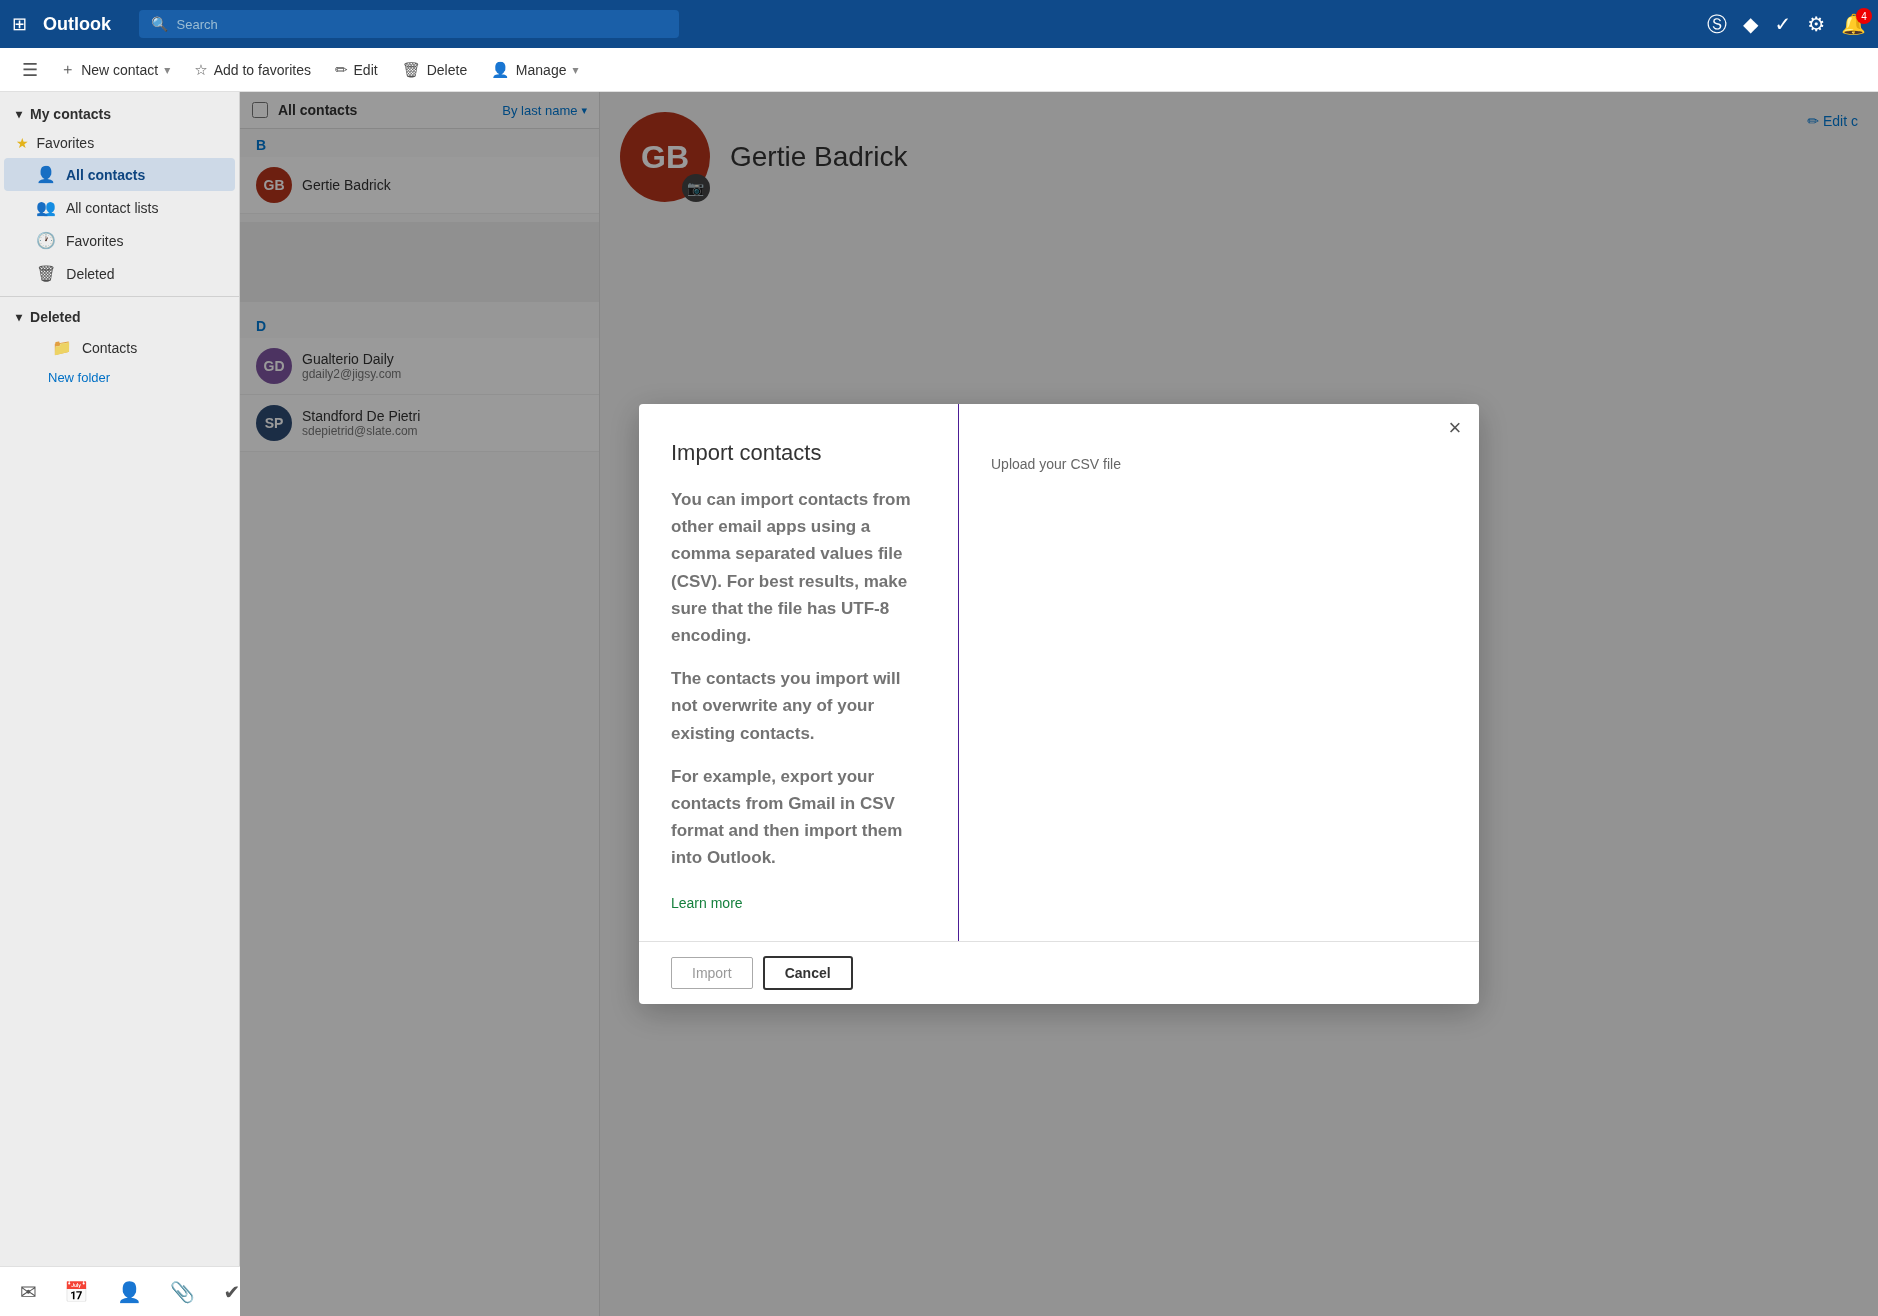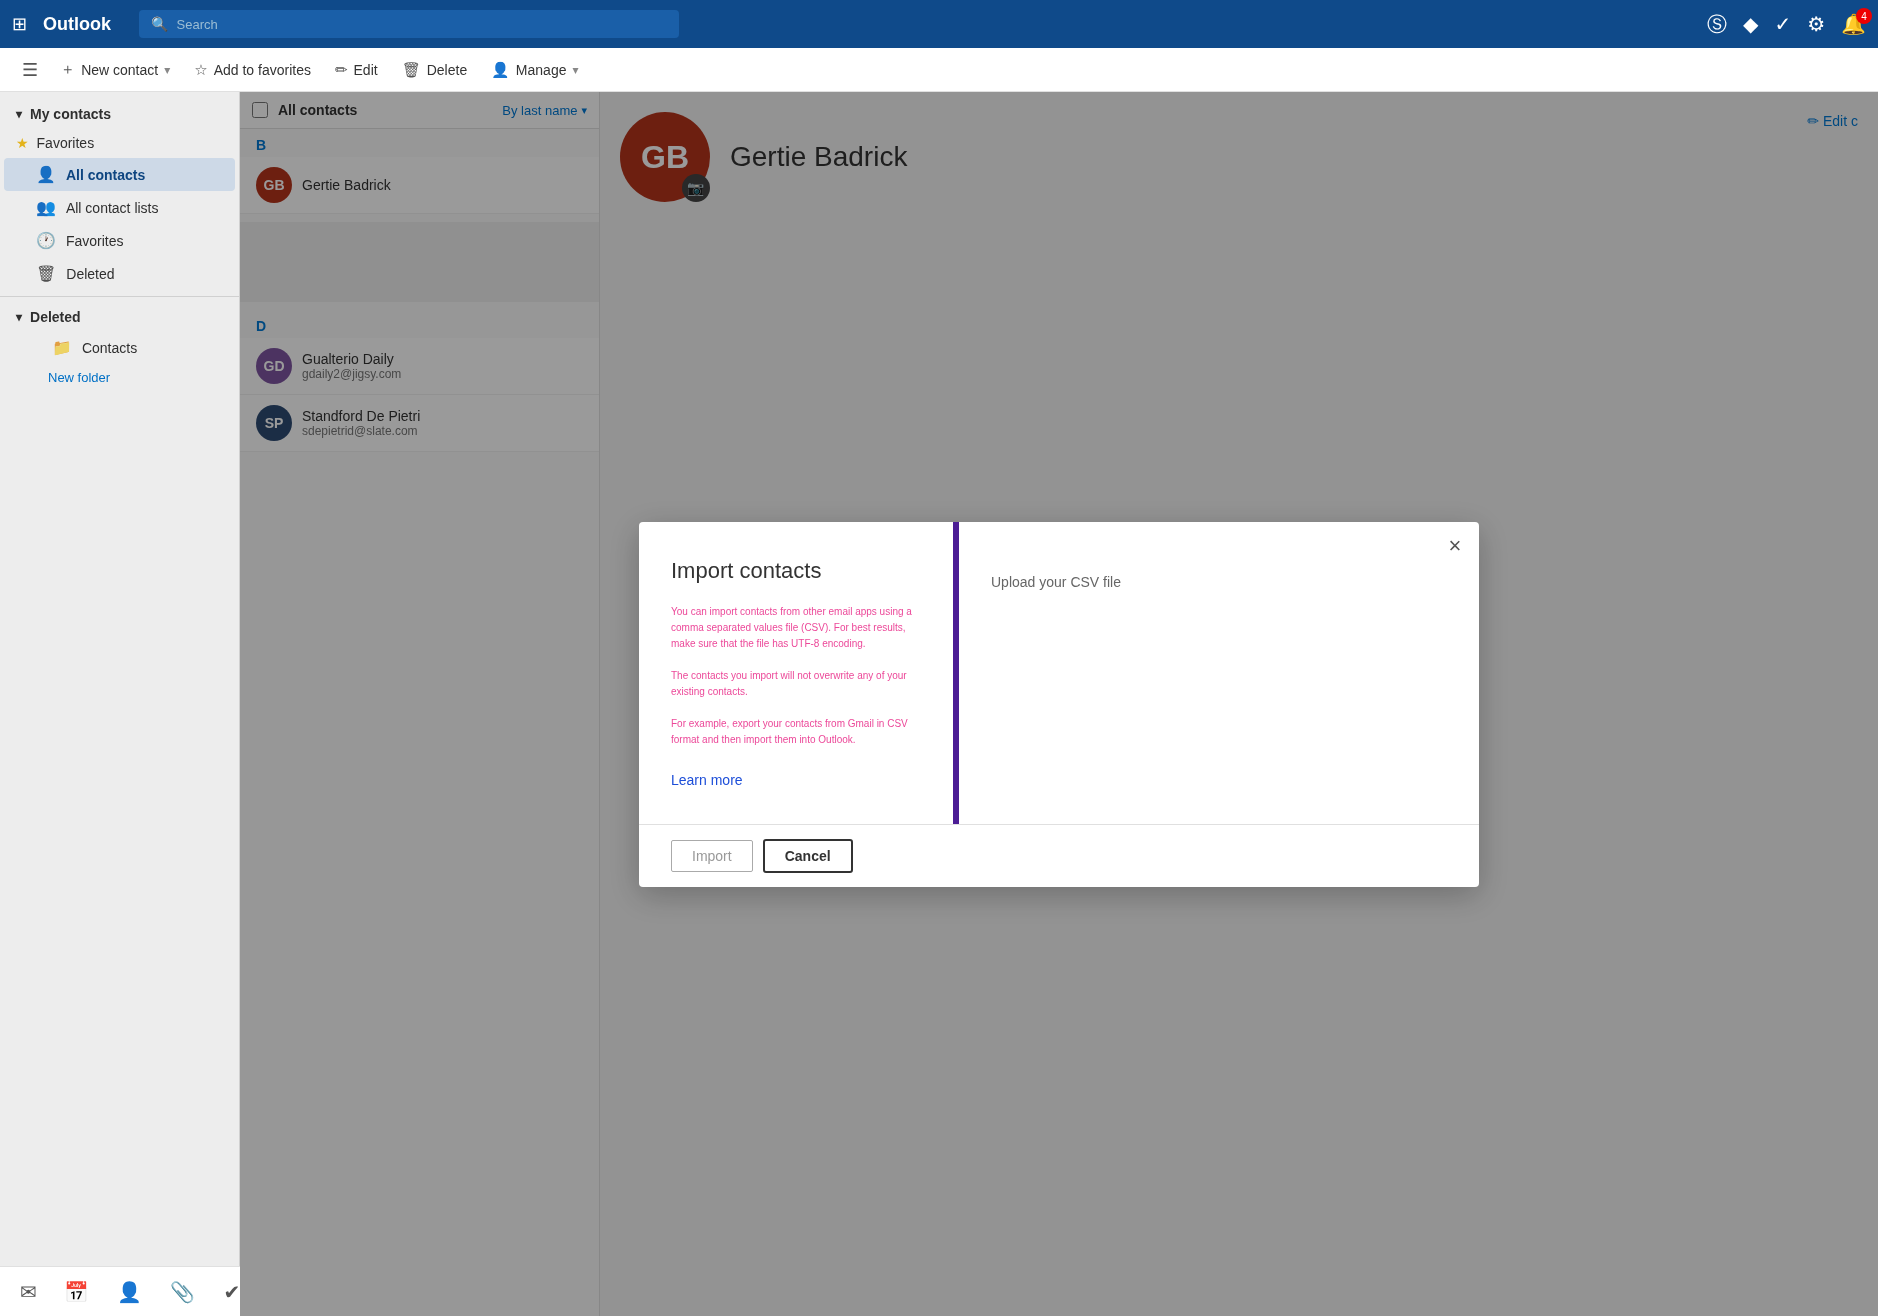--- a/index.html
+++ b/index.html
@@ -178,26 +178,26 @@
       overflow: hidden;
     }
     .modal-body {
       display: flex;
       flex: 1;
       min-height: 0;
     }
     .modal-left {
       width: 320px; min-width: 320px;
       padding: 36px 32px;
-      border-right: 6px solid #4c1d95;
+      border-right: 1px solid #4c1d95;
       display: flex; flex-direction: column;
     }
     .modal-title { font-size: 22px; font-weight: 300; color: #333; margin-bottom: 20px; }
-    .modal-desc { font-size: 10px; color: #ec4899; line-height: 1.6; margin-bottom: 16px; }
-    .modal-link { color: #1d4ed8; font-size: 14px; cursor: pointer; text-decoration: none; margin-top: 8px; }
+    .modal-desc { font-size: 17px; color: #737373; line-height: 1.6; margin-bottom: 16px; font-weight: bold; }
+    .modal-link { color: #15803d; font-size: 14px; cursor: pointer; text-decoration: none; margin-top: 8px; }
     .modal-right {
       flex: 1;
       padding: 52px 32px;
       display: flex; flex-direction: column;
     }
     .upload-label { font-size: 14px; color: #666; margin-bottom: 16px; }
     .file-input-row {
       display: flex; align-items: center; gap: 8px;
     }
     .file-text-box {

